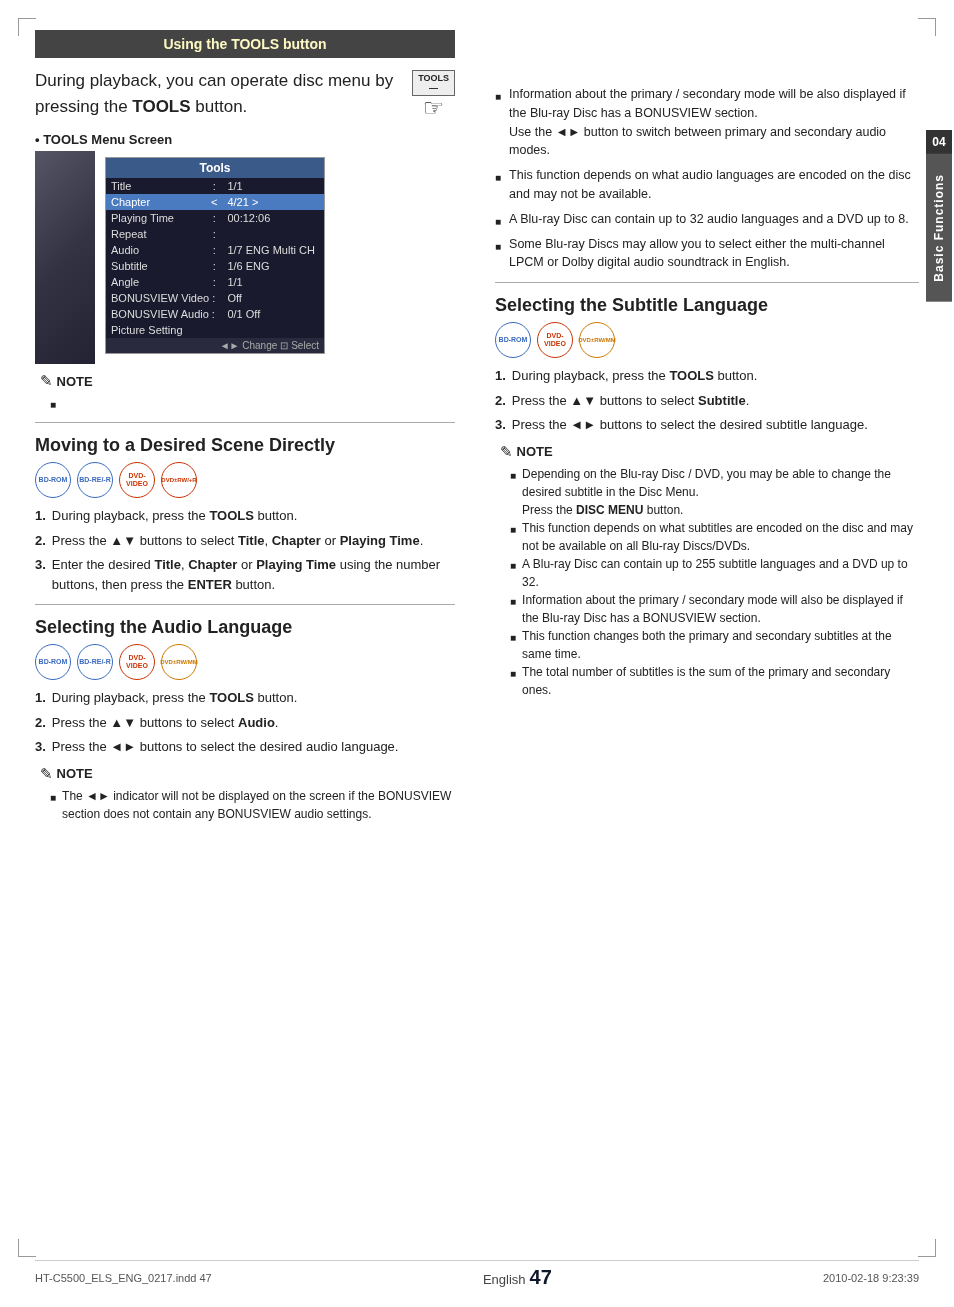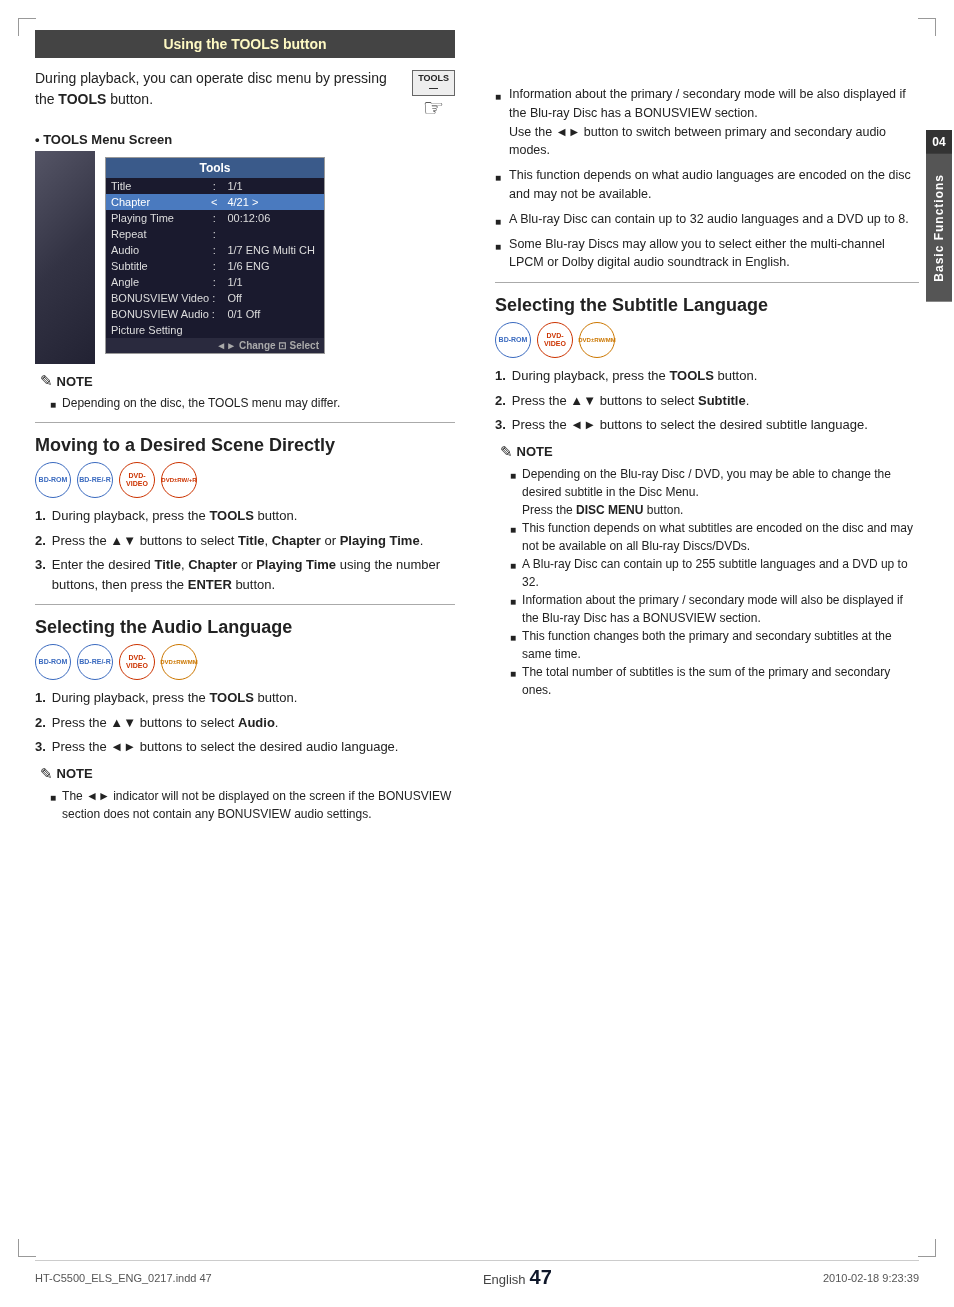--- a/index.html
+++ b/index.html
@@ -99,21 +99,21 @@
       margin-bottom: 10px;
     }
 
     
     .intro-row {
       display: flex;
       align-items: flex-start;
       gap: 10px;
       margin-bottom: 10px;
     }
-    .intro-text { flex: 1; font-size: 14px; line-height: 1.5; }
+    .intro-text { flex: 1; font-size: 17px; line-height: 1.5; }
 
     
     .tools-btn-icon {
       display: flex;
       flex-direction: column;
       align-items: center;
       justify-content: flex-start;
       gap: 2px;
       margin-top: 2px;
     }
@@ -168,21 +168,20 @@
     }
     .tools-menu-table td.label { width: 100px; }
     .tools-menu-table td.colon { width: 12px; text-align: center; }
     .tools-menu-table td.value { }
     .tools-menu-footer {
       background: #2a2a3e;
       color: #aaa;
       font-size: 10px;
       text-align: right;
       padding: 2px 5px;
-      font-weight: bold;
     }
     .tools-menu-screen-container {
       display: flex;
     }
     .tools-thumb {
       width: 60px;
       height: auto;
       background: linear-gradient(135deg, #556 0%, #334 50%, #223 100%);
       display: flex;
       align-items: center;
@@ -387,21 +386,20 @@
         </div>
       </div>
 
       <div class="note-section">
         <div class="note-header">
           <span class="note-pencil">✎</span>
           <strong>NOTE</strong>
         </div>
         <div class="note-item">
           <span class="note-square">■</span>
-          <span>Depending on the disc, the TOOLS menu may differ.</span>
         </div>
       </div>
 
       <hr class="section-divider">
 
       <div class="section-heading">Moving to a Desired Scene Directly</div>
 
       <div class="disc-badges">
         <div class="disc-badge bd-rom">BD-ROM</div>
         <div class="disc-badge bd-ref">BD-RE/-R</div>

